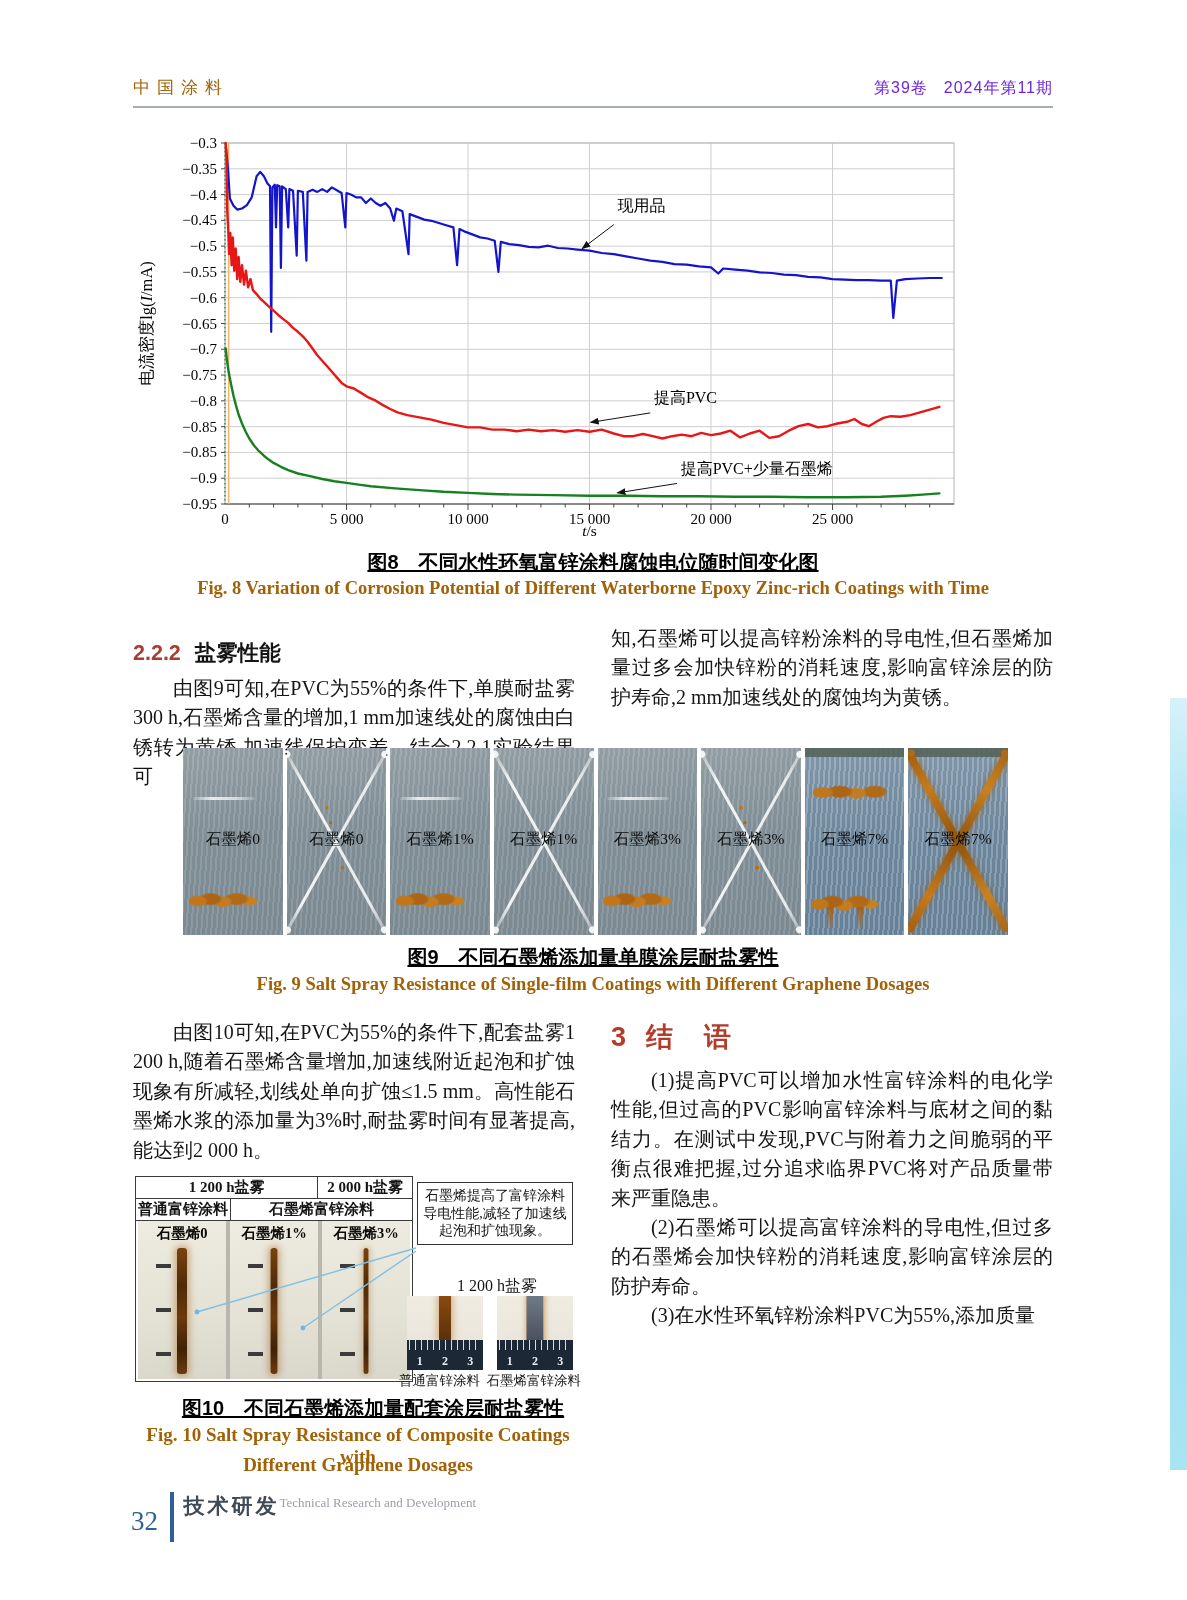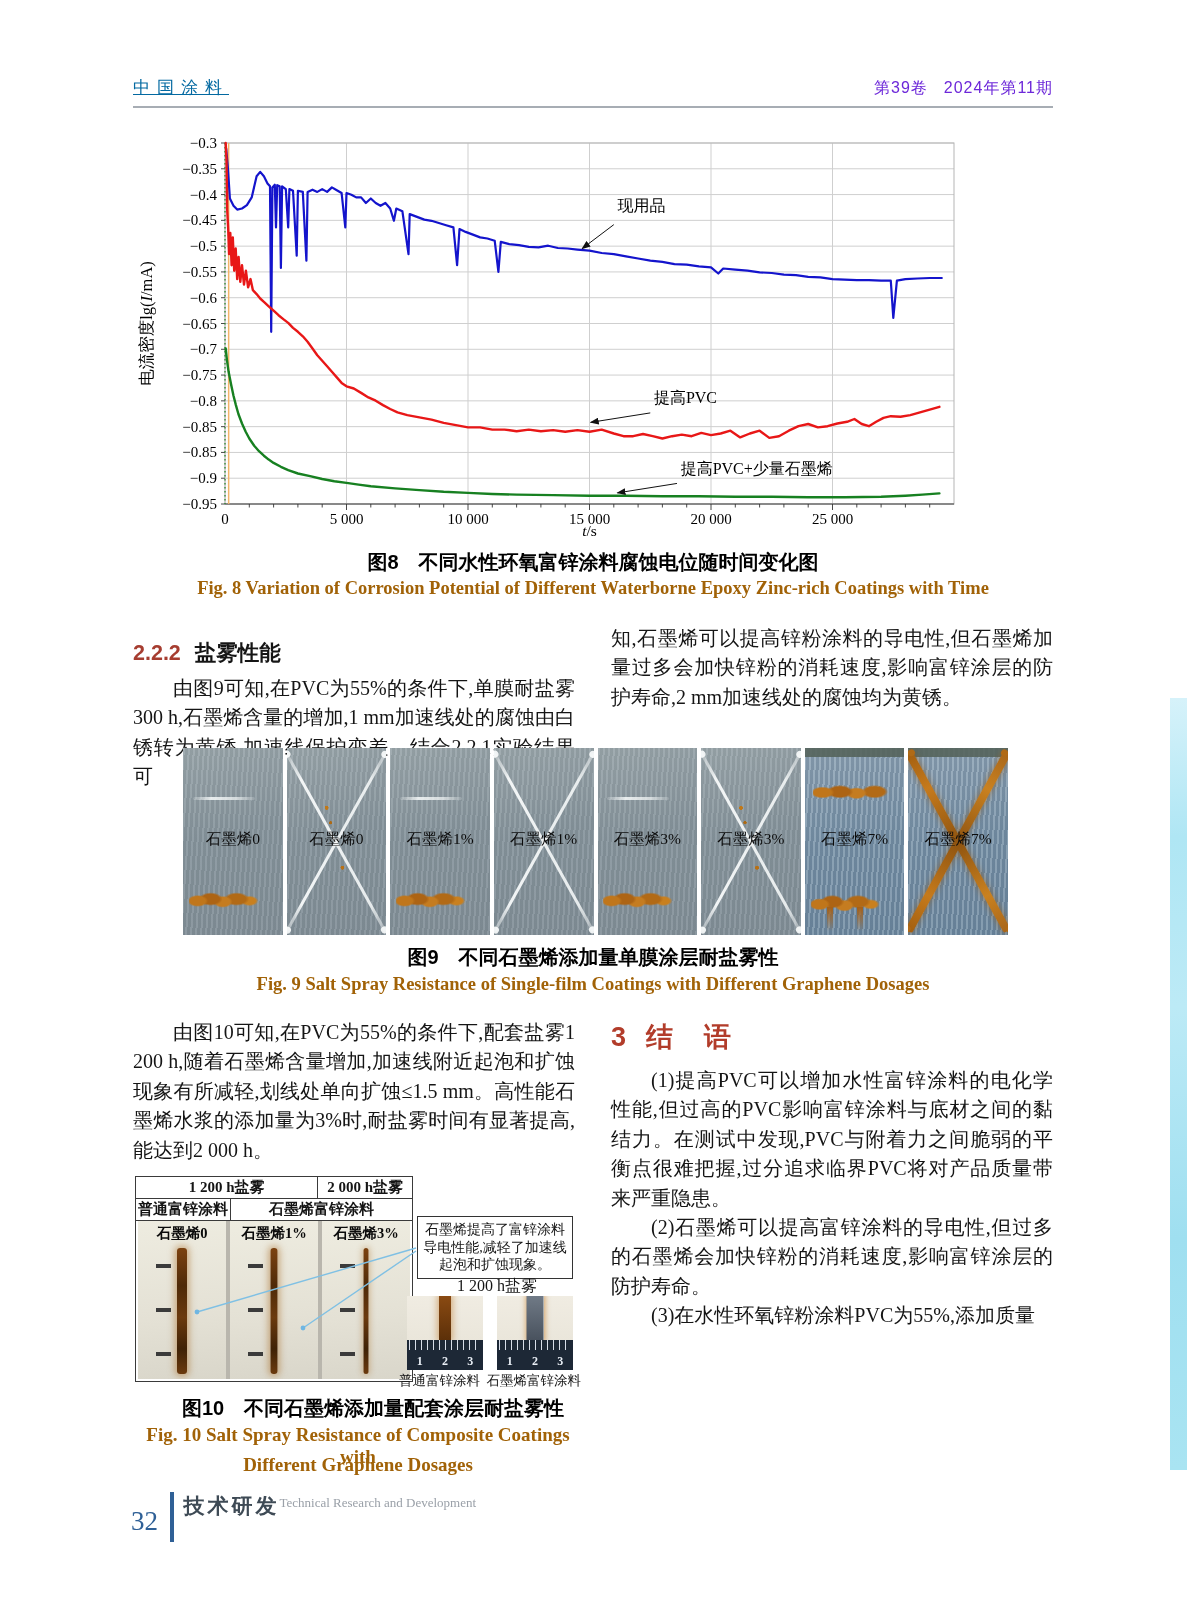--- a/index.html
+++ b/index.html
@@ -2,29 +2,29 @@
 <html><head>
 <meta charset="utf-8">
 <style>
   html,body{margin:0;padding:0;background:#e9e9e9;}
   .page{position:relative;width:1187px;height:1600px;background:#ffffff;margin:0 auto;overflow:hidden;
         font-family:"Liberation Serif","DejaVu Serif",serif;color:#151515;}
 
   
   .hdr{position:absolute;left:133px;top:76px;width:920px;display:flex;justify-content:space-between;
        align-items:flex-end;border-bottom:2px solid #a7adb4;padding-bottom:7px;}
-  .hdr .journal{font-family:"Liberation Sans","DejaVu Sans",sans-serif;font-size:17px;color:#0369a1;letter-spacing:7px;text-decoration:underline;}
+  .hdr .journal{font-family:"Liberation Sans","DejaVu Sans",sans-serif;font-size:17px;color:#a16207;letter-spacing:7px;}
   .hdr .issue{font-family:"Liberation Sans","DejaVu Sans",sans-serif;font-size:16px;color:#6d28d9;letter-spacing:1px;}
   .hdr .issue span{margin-left:16px;}
 
   
   #fig8-svg{position:absolute;left:130px;top:132px;}
 
   .cap{position:absolute;left:133px;width:920px;text-align:center;}
-  .cap-cn{font-family:"Liberation Sans","DejaVu Sans",sans-serif;font-weight:bold;font-size:20px;color:#000;}
+  .cap-cn{font-family:"Liberation Sans","DejaVu Sans",sans-serif;font-weight:bold;font-size:20px;color:#000;text-decoration:underline;}
   .cap-en{font-weight:bold;font-size:18.5px;color:#a16207;}
   .cap8-cn{top:549px;}  .cap8-en{top:578px;}
   .cap9-cn{top:944px;}  .cap9-en{top:974px;}
 
   
   .col{position:absolute;width:442px;font-size:20px;line-height:29.4px;text-align:justify;}
   .col p{margin:0;}
   .indent{text-indent:2em;}
   .block-left1{left:133px;top:640px;}
   .block-right1{left:611px;top:624px;}
@@ -89,21 +89,21 @@
   .f10-panel{flex:1;position:relative;overflow:hidden;background:linear-gradient(175deg,#eeece0 0%,#e4e1d5 60%,#d9d6ca 100%);}
   .f10-plabel{position:absolute;top:3px;left:0;width:100%;text-align:center;font-size:14.5px;color:#0a0a0a;font-weight:bold;}
   .streak{position:absolute;top:17%;bottom:3%;left:50%;width:7px;transform:translateX(-50%);border-radius:3px;
       background:linear-gradient(180deg,#7c4210 0%,#4f2a08 30%,#6b3a0e 55%,#3f2206 80%,#6b3a0e 100%);
       box-shadow:0 0 7px 2px rgba(170,110,40,.55);}
   .streak.w1{width:10px;}
   .streak.w3{width:5px;box-shadow:0 0 6px 1px rgba(170,110,40,.45);}
   .marks{position:absolute;left:20%;top:27%;width:15px;height:4px;background:#3b3b3b;
       box-shadow:0 44px 0 #3b3b3b,0 88px 0 #3b3b3b;}
   .f10-callout{position:absolute;left:284px;top:8px;width:156px;border:1px solid #333;background:#fff;
-      text-align:center;font-size:14px;line-height:17.5px;padding:4px 2px;box-sizing:border-box;margin-top:34px;}
+      text-align:center;font-size:14px;line-height:17.5px;padding:4px 2px;box-sizing:border-box;}
   .f10-sub{position:absolute;left:288px;top:102px;width:152px;text-align:center;font-size:16px;}
   .f10-smalls{position:absolute;left:274px;top:122px;display:flex;gap:14px;}
   .sphoto{width:76px;height:74px;position:relative;background:linear-gradient(#f0ece2,#e6e2d6);overflow:hidden;}
   .sstreak{position:absolute;top:0;bottom:40%;left:50%;width:12px;transform:translateX(-50%);
       background:linear-gradient(#8a4a12,#5c3009);box-shadow:0 0 6px 2px rgba(190,120,40,.5);}
   .sstreak.gray{width:17px;background:linear-gradient(#707a86,#49525e);
       box-shadow:0 0 5px 2px rgba(200,130,50,.6);}
   .sruler{position:absolute;left:0;right:0;bottom:0;height:40%;background:#1d2836;}
   .sruler::before{content:'';position:absolute;top:0;left:2px;right:2px;height:10px;
       background:repeating-linear-gradient(90deg,#d7dde8 0 1px,transparent 1px 6px);}

